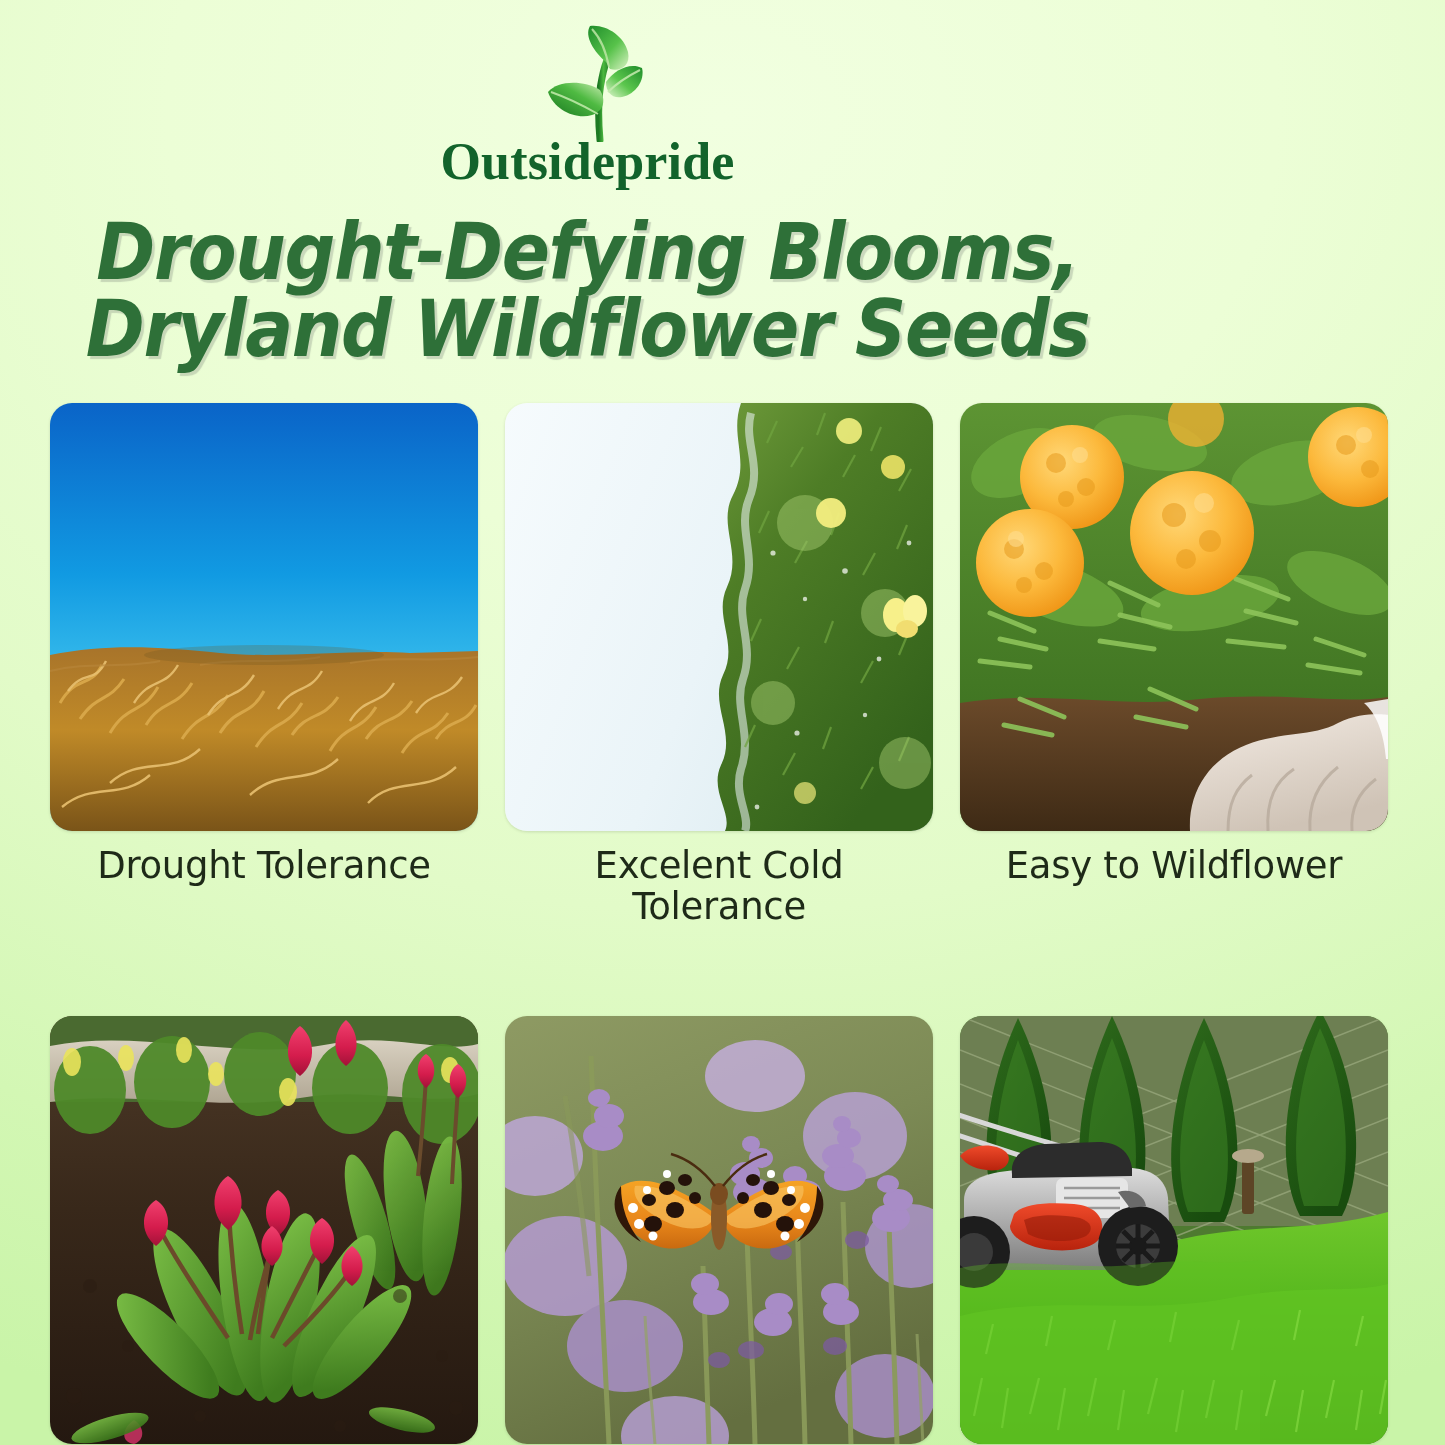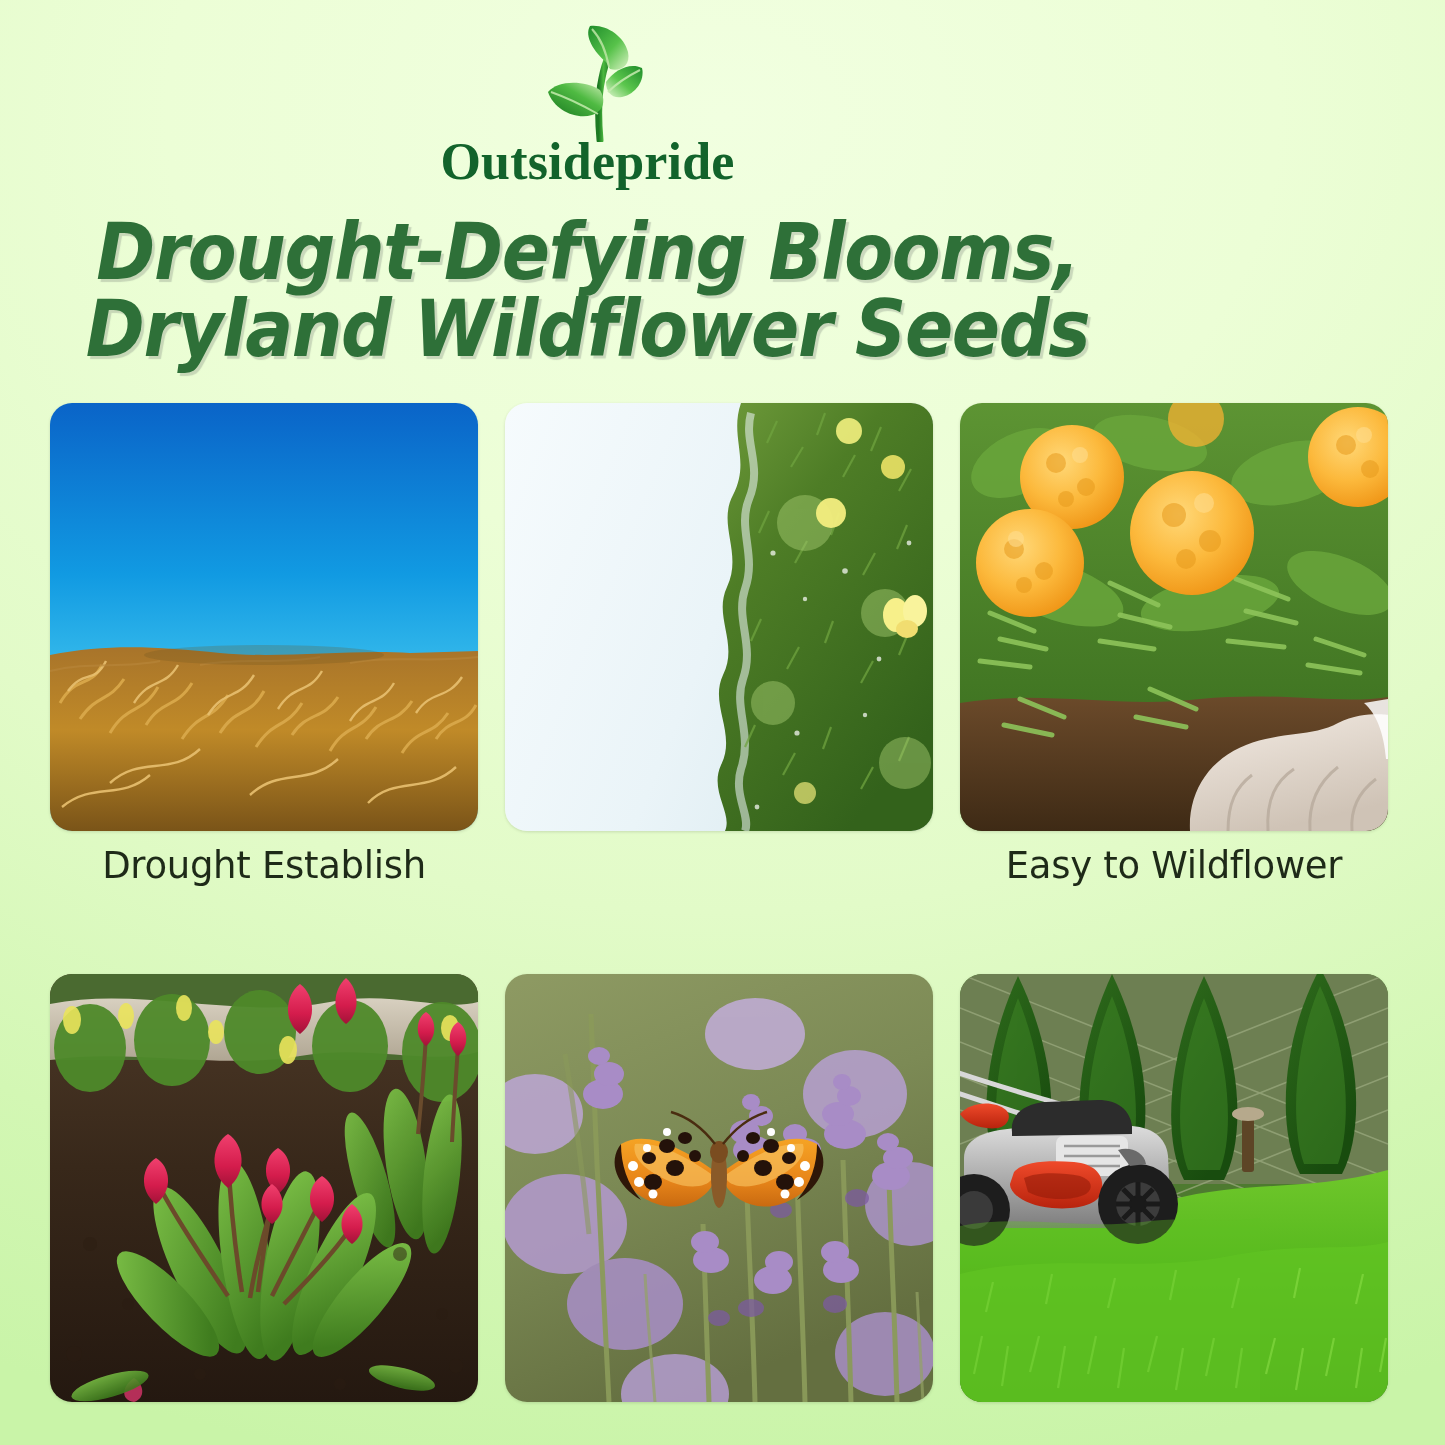--- a/index.html
+++ b/index.html
@@ -189,21 +189,21 @@
             <path d="M12 404 C44 378 70 398 100 372"></path>
           </g>
           <g stroke="#b8863a" stroke-width="2" fill="none" opacity="0.65">
             <path d="M0 268 C40 258 70 266 110 258"></path>
             <path d="M150 262 C190 254 230 262 270 254"></path>
             <path d="M300 260 C340 252 380 260 428 254"></path>
           </g>
           <ellipse cx="214" cy="252" rx="120" ry="10" fill="#6b5420" opacity="0.25"></ellipse>
         </svg>
       </div>
-      <div class="caption">Drought Establish</div>
+      <div class="caption">Drought Tolerance</div>
     </div>
 
     <div class="cell">
       <div class="thumb">
         <svg viewBox="0 0 428 428" preserveAspectRatio="xMidYMid slice">
           <defs>
             <linearGradient id="snowg" x1="0" y1="0" x2="1" y2="0.4">
               <stop offset="0%" stop-color="#f6fbfd"></stop>
               <stop offset="60%" stop-color="#eaf4f8"></stop>
               <stop offset="100%" stop-color="#dcebf0"></stop>
@@ -269,20 +269,21 @@
               <circle cx="300" cy="196" r="2.2"></circle>
             <circle cx="340" cy="168" r="2.8"></circle>
               <circle cx="374" cy="256" r="2.4"></circle>
             <circle cx="292" cy="330" r="2.6"></circle>
               <circle cx="360" cy="312" r="2.2"></circle>
             <circle cx="404" cy="140" r="2.4"></circle>
               <circle cx="252" cy="404" r="2.4"></circle>
           </g>
         </svg>
       </div>
+      <div class="caption">Excelent Cold Tolerance</div>
     </div>
 
     <div class="cell">
       <div class="thumb">
         <svg viewBox="0 0 428 428" preserveAspectRatio="xMidYMid slice">
           <defs>
             <radialGradient id="mari" cx="40%" cy="35%" r="70%">
               <stop offset="0%" stop-color="#ffd878"></stop>
               <stop offset="55%" stop-color="#fcb93c"></stop>
               <stop offset="100%" stop-color="#ef9415"></stop>

